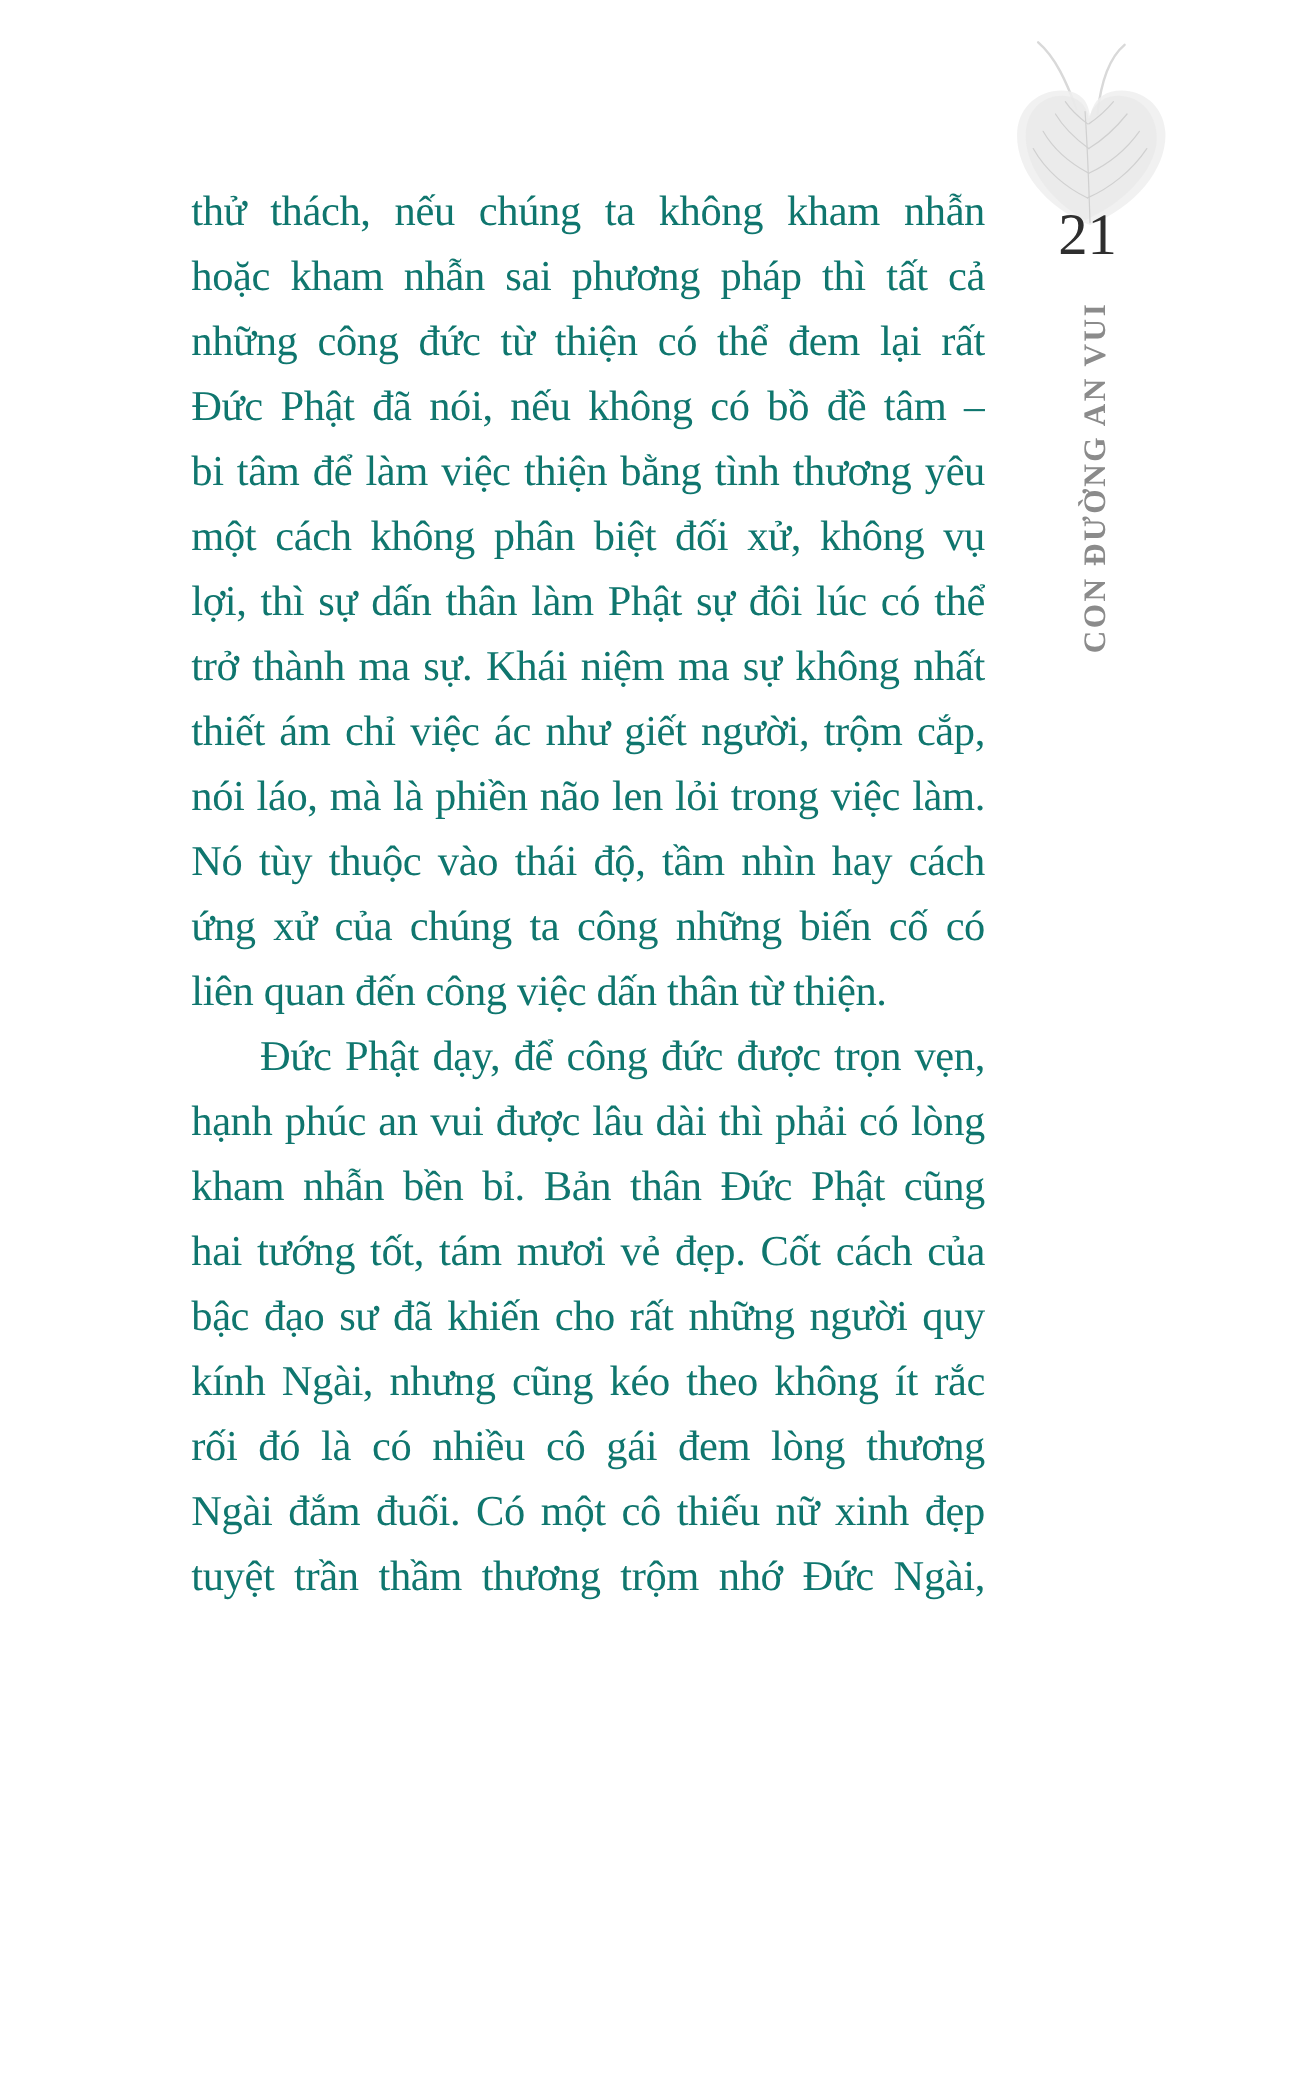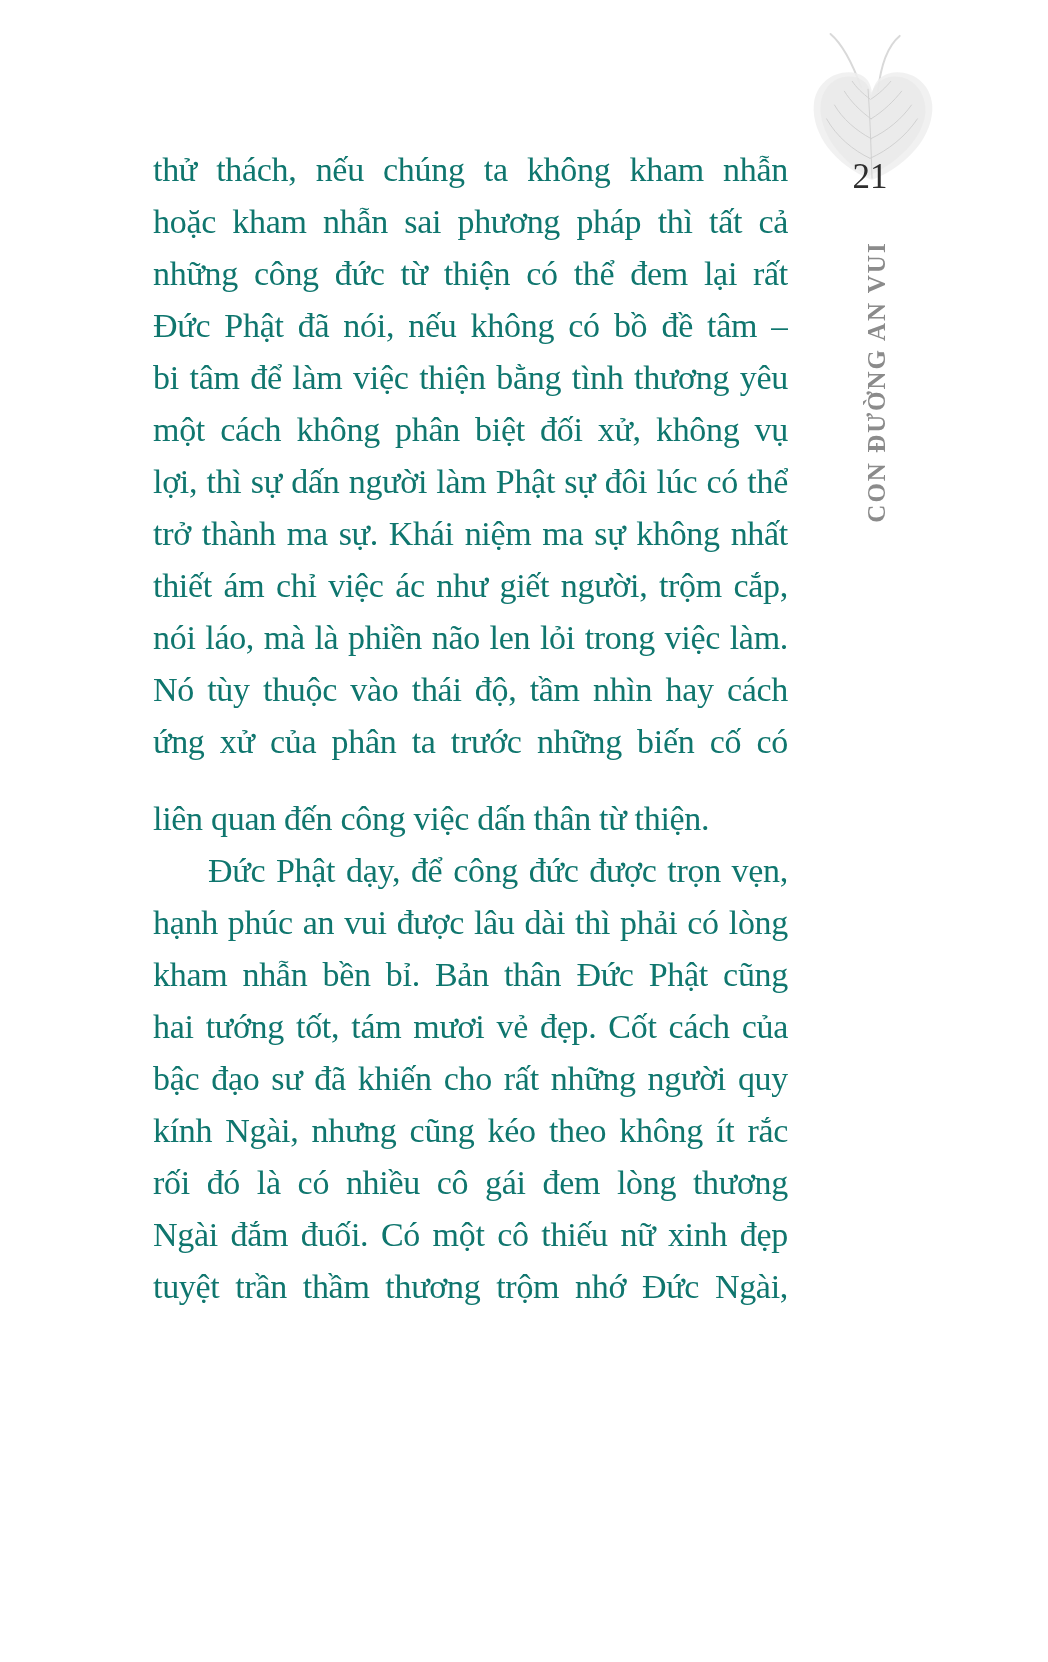--- a/index.html
+++ b/index.html
@@ -28,30 +28,30 @@
   }
   .paragraph { margin: 0; }
   .paragraph + .paragraph { margin-top: 0; }
   .line {
     line-height: 52px;
     height: 52px;
     overflow: hidden;
     text-align: justify;
     text-align-last: justify;
   }
-  .line.flush { text-align-last: left; margin-top: 25px; }
+  .line.flush { text-align-last: left; }
   .paragraph.indent .line.first { text-indent: 55px; }
   
   .page-number {
     position: absolute;
     left: 840px;
-    top: 155px;
+    top: 166px;
     width: 60px;
     text-align: center;
-    font-size: 35px;
+    font-size: 47px;
     line-height: 44px;
     color: #2e2e2e;
   }
   
   .running-title {
     position: absolute;
     left: 877px;
     top: 382px;
     transform: translate(-50%, -50%) rotate(-90deg);
     white-space: nowrap;
@@ -99,26 +99,26 @@
   <div class="running-title">CON ĐƯỜNG AN VUI</div>
 
   <div class="body-text">
       <div class="paragraph">
         <div class="line first">thử thách, nếu chúng ta không kham nhẫn</div>
         <div class="line">hoặc kham nhẫn sai phương pháp thì tất cả</div>
         <div class="line">những công đức từ thiện có thể đem lại rất</div>
         <div class="line">Đức Phật đã nói, nếu không có bồ đề tâm –</div>
         <div class="line">bi tâm để làm việc thiện bằng tình thương yêu</div>
         <div class="line">một cách không phân biệt đối xử, không vụ</div>
-        <div class="line">lợi, thì sự dấn người làm Phật sự đôi lúc có thể</div>
+        <div class="line">lợi, thì sự dấn thân làm Phật sự đôi lúc có thể</div>
         <div class="line">trở thành ma sự. Khái niệm ma sự không nhất</div>
         <div class="line">thiết ám chỉ việc ác như giết người, trộm cắp,</div>
         <div class="line">nói láo, mà là phiền não len lỏi trong việc làm.</div>
         <div class="line">Nó tùy thuộc vào thái độ, tầm nhìn hay cách</div>
-        <div class="line">ứng xử của phân ta trước những biến cố có</div>
+        <div class="line">ứng xử của chúng ta công những biến cố có</div>
         <div class="line flush">liên quan đến công việc dấn thân từ thiện.</div>
       </div>
       <div class="paragraph indent">
         <div class="line first">Đức Phật dạy, để công đức được trọn vẹn,</div>
         <div class="line">hạnh phúc an vui được lâu dài thì phải có lòng</div>
         <div class="line">kham nhẫn bền bỉ. Bản thân Đức Phật cũng</div>
         <div class="line">hai tướng tốt, tám mươi vẻ đẹp. Cốt cách của</div>
         <div class="line">bậc đạo sư đã khiến cho rất những người quy</div>
         <div class="line">kính Ngài, nhưng cũng kéo theo không ít rắc</div>
         <div class="line">rối đó là có nhiều cô gái đem lòng thương</div>

